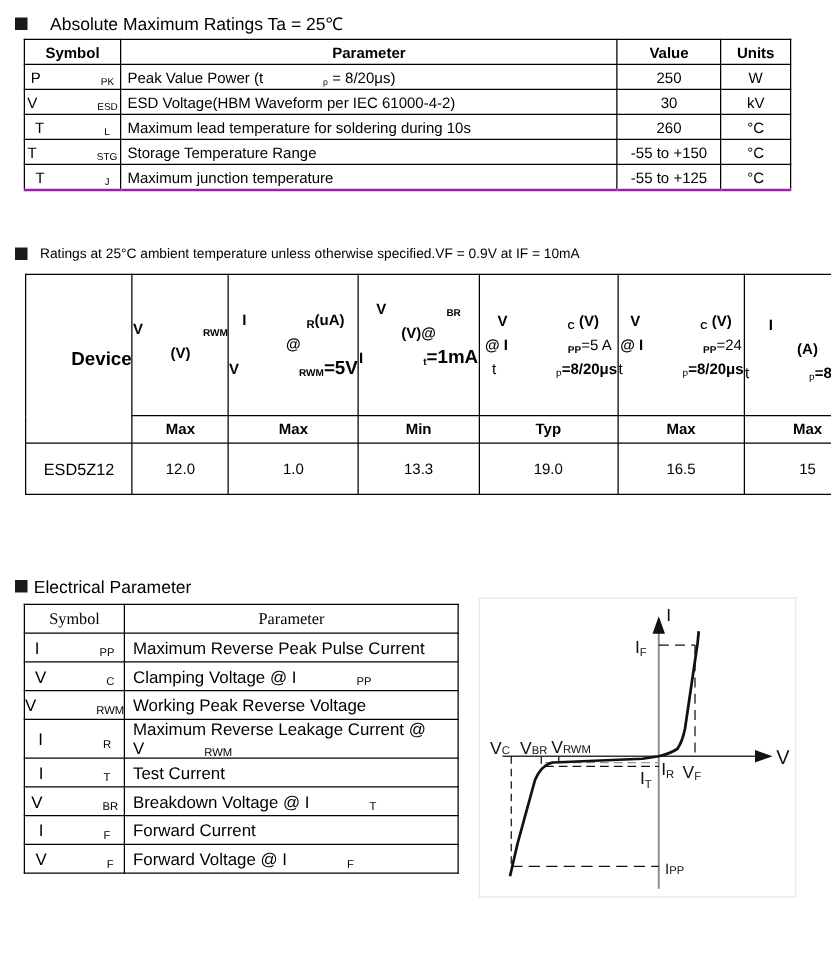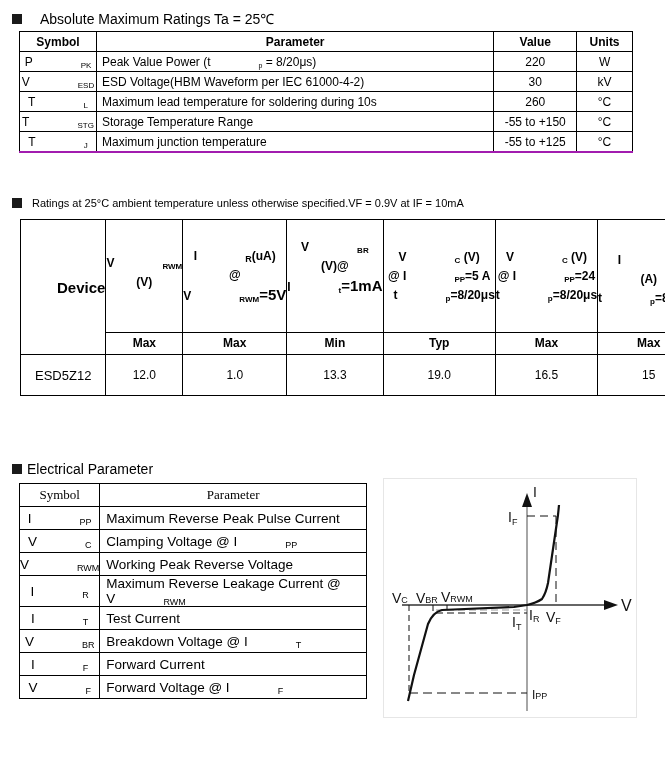--- a/index.html
+++ b/index.html
@@ -25,21 +25,21 @@
     #t1 tr:last-child td { border-bottom: 2px solid #a21caf; }
 
     
     #t2 { left: 20px; top: 219px; width: 614px; }
     #t2 td { text-align: center; font-weight: bold; font-size: 12px; line-height: 19px; }
     #t2 td.device-head { font-size: 15px; width: 146px; padding-left: 36px; }
     #t2 .h1 td { height: 94px; }
     #t2 .h2 td { height: 21px; font-size: 12px; }
     #t2 .d td { height: 40px; font-weight: normal; font-size: 12px; }
     #t2 .big { font-size: 15px; margin-top: 44px; }
-    #t2 .nb { font-weight: bold; }
+    #t2 .nb { font-weight: normal; }
 
     
     #t3 { left: 19px; top: 483px; width: 348px; }
     #t3 th { font-family: "Liberation Serif", serif; font-weight: normal; font-size: 13px; height: 22px; text-align: center; }
     #t3 td { height: 22px; font-size: 13.5px; }
     #t3 td.sym { text-align: center; width: 58px; }
     #t3 td.param { padding-left: 6px; }
     #t3 sub { font-size: 9px; }
 
     
@@ -61,21 +61,21 @@
   <tbody>
       <tr>
     <th>Symbol</th>
     <th>Parameter</th>
     <th>Value</th>
     <th>Units</th>
   </tr>
   <tr>
     <td class="sym"><span>P</span><sub>PK</sub></td>
     <td class="param"><span>Peak Value Power (t</span><sub style="font-size:7px">p</sub><span> = 8/20μs)</span></td>
-    <td class="val">220</td>
+    <td class="val">250</td>
     <td class="unit">W</td>
   </tr>
   <tr>
     <td class="sym"><span>V</span><sub>ESD</sub></td>
     <td class="param">ESD Voltage(HBM Waveform per IEC 61000-4-2)</td>
     <td class="val">30</td>
     <td class="unit">kV</td>
   </tr>
   <tr>
     <td class="sym"><span>T</span><sub>L</sub></td>

